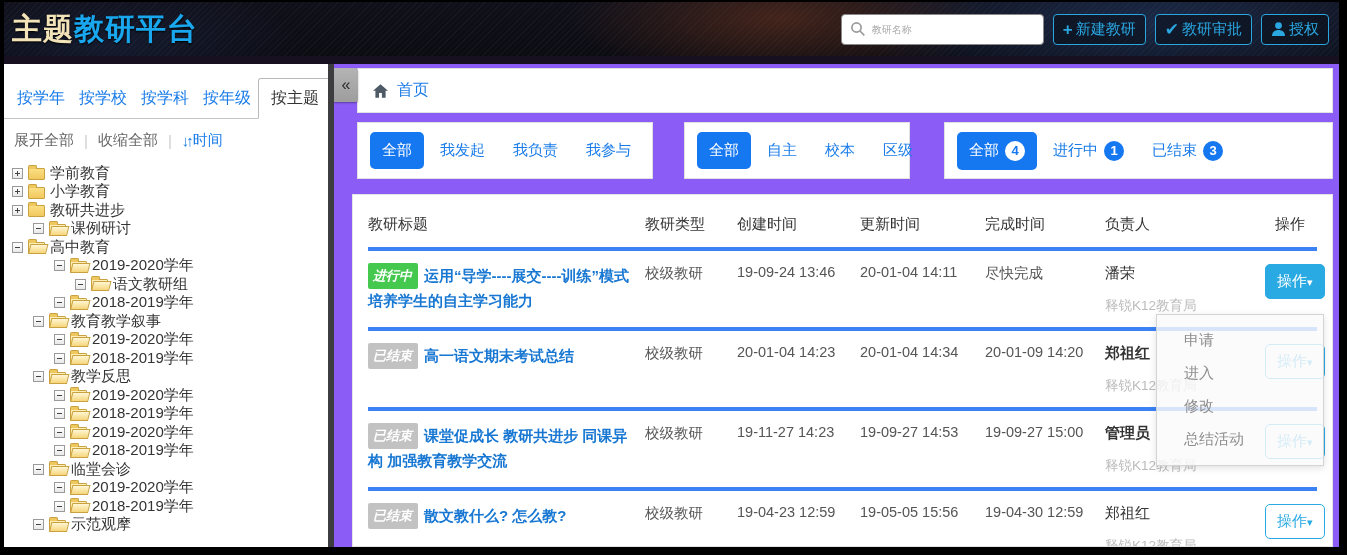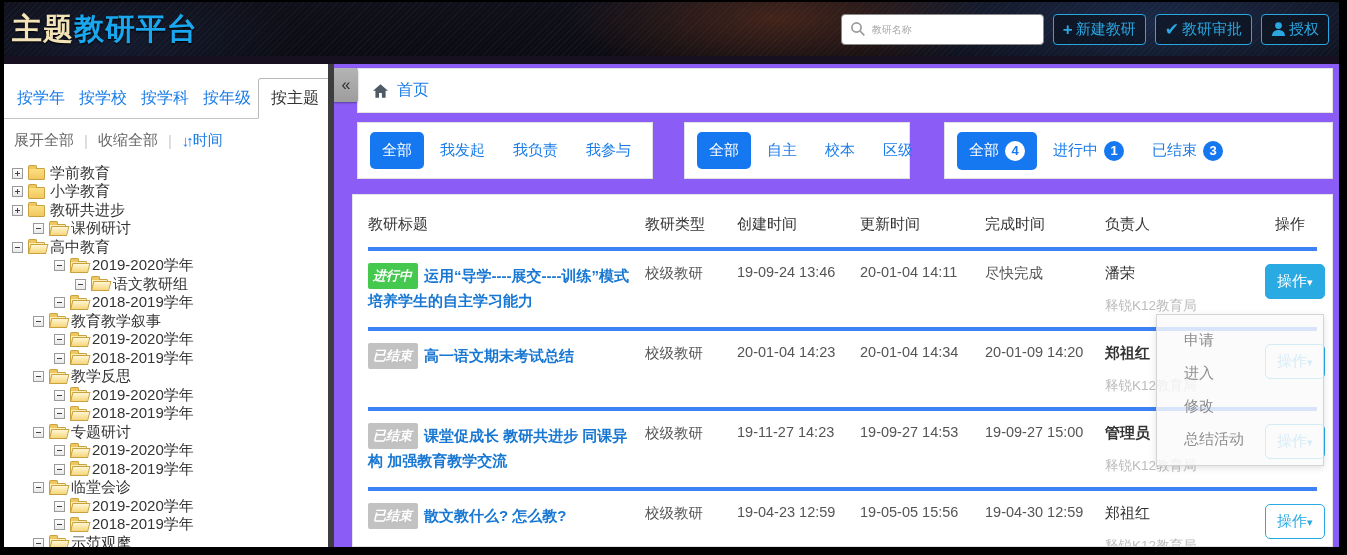--- a/index.html
+++ b/index.html
@@ -238,25 +238,20 @@
         <div class="tree-row lvl-2">
             <span class="expander"></span>
             <span class="folder open"></span>
             <span>2019-2020学年</span>
           </div>
         <div class="tree-row lvl-2">
             <span class="expander"></span>
             <span class="folder open"></span>
             <span>2018-2019学年</span>
           </div>
-        <div class="tree-row lvl-1">
-            <span class="expander"></span>
-            <span class="folder open"></span>
-            <span>专题研讨</span>
-          </div>
         <div class="tree-row lvl-2">
             <span class="expander"></span>
             <span class="folder open"></span>
             <span>2019-2020学年</span>
           </div>
         <div class="tree-row lvl-2">
             <span class="expander"></span>
             <span class="folder open"></span>
             <span>2018-2019学年</span>
           </div>

